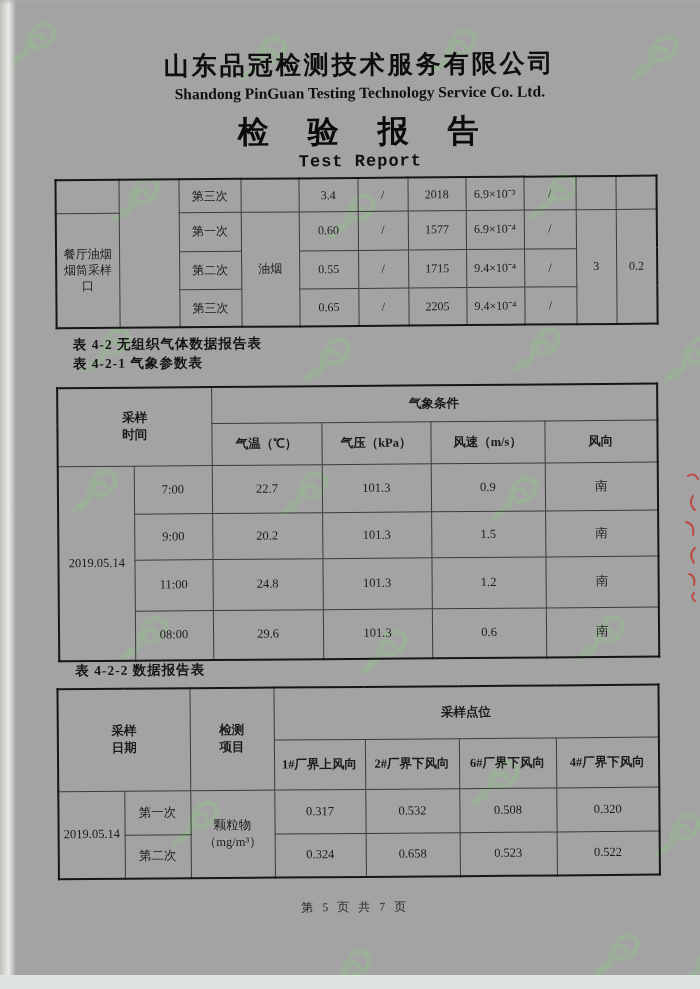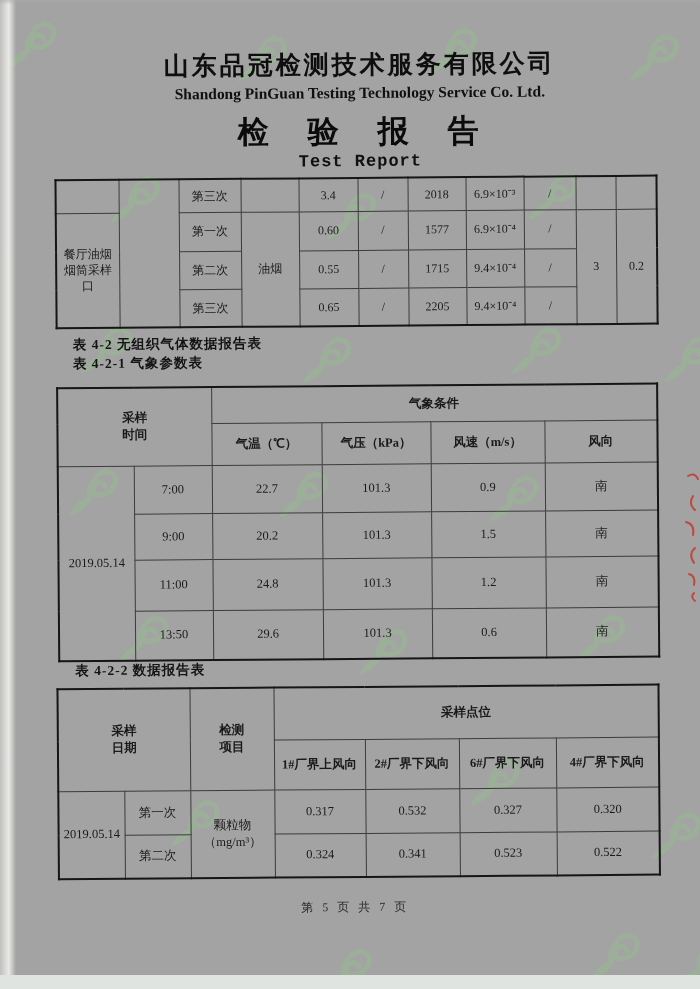--- a/index.html
+++ b/index.html
@@ -236,21 +236,21 @@
         <td>南</td>
       </tr>
       <tr style="height:51px">
         <td>11:00</td>
         <td>24.8</td>
         <td>101.3</td>
         <td>1.2</td>
         <td>南</td>
       </tr>
       <tr style="height:50px">
-        <td>13:50</td>
+        <td>08:00</td>
         <td>29.6</td>
         <td>101.3</td>
         <td>0.6</td>
         <td>南</td>
       </tr>
     </tbody>
       </table>
 
     <div class="caption cap3">表 4-2-2 数据报告表</div>
 
@@ -278,27 +278,27 @@
         <th>6#厂界下风向</th>
         <th>4#厂界下风向</th>
       </tr>
       <tr style="height:44px">
         <td rowspan="2">2019.05.14</td>
         <td>第一次</td>
         <td rowspan="2" class="ml">颗粒物
 （mg/m³）</td>
         <td>0.317</td>
         <td>0.532</td>
-        <td>0.327</td>
+        <td>0.508</td>
         <td>0.320</td>
       </tr>
       <tr style="height:44px">
         <td>第二次</td>
         <td>0.324</td>
-        <td>0.341</td>
+        <td>0.658</td>
         <td>0.523</td>
         <td>0.522</td>
       </tr>
     </tbody>
       </table>
 
     <div class="footer">第 5 页 共 7 页</div>
   </div>
 
   <svg class="redmarks" viewBox="0 0 20 135">

